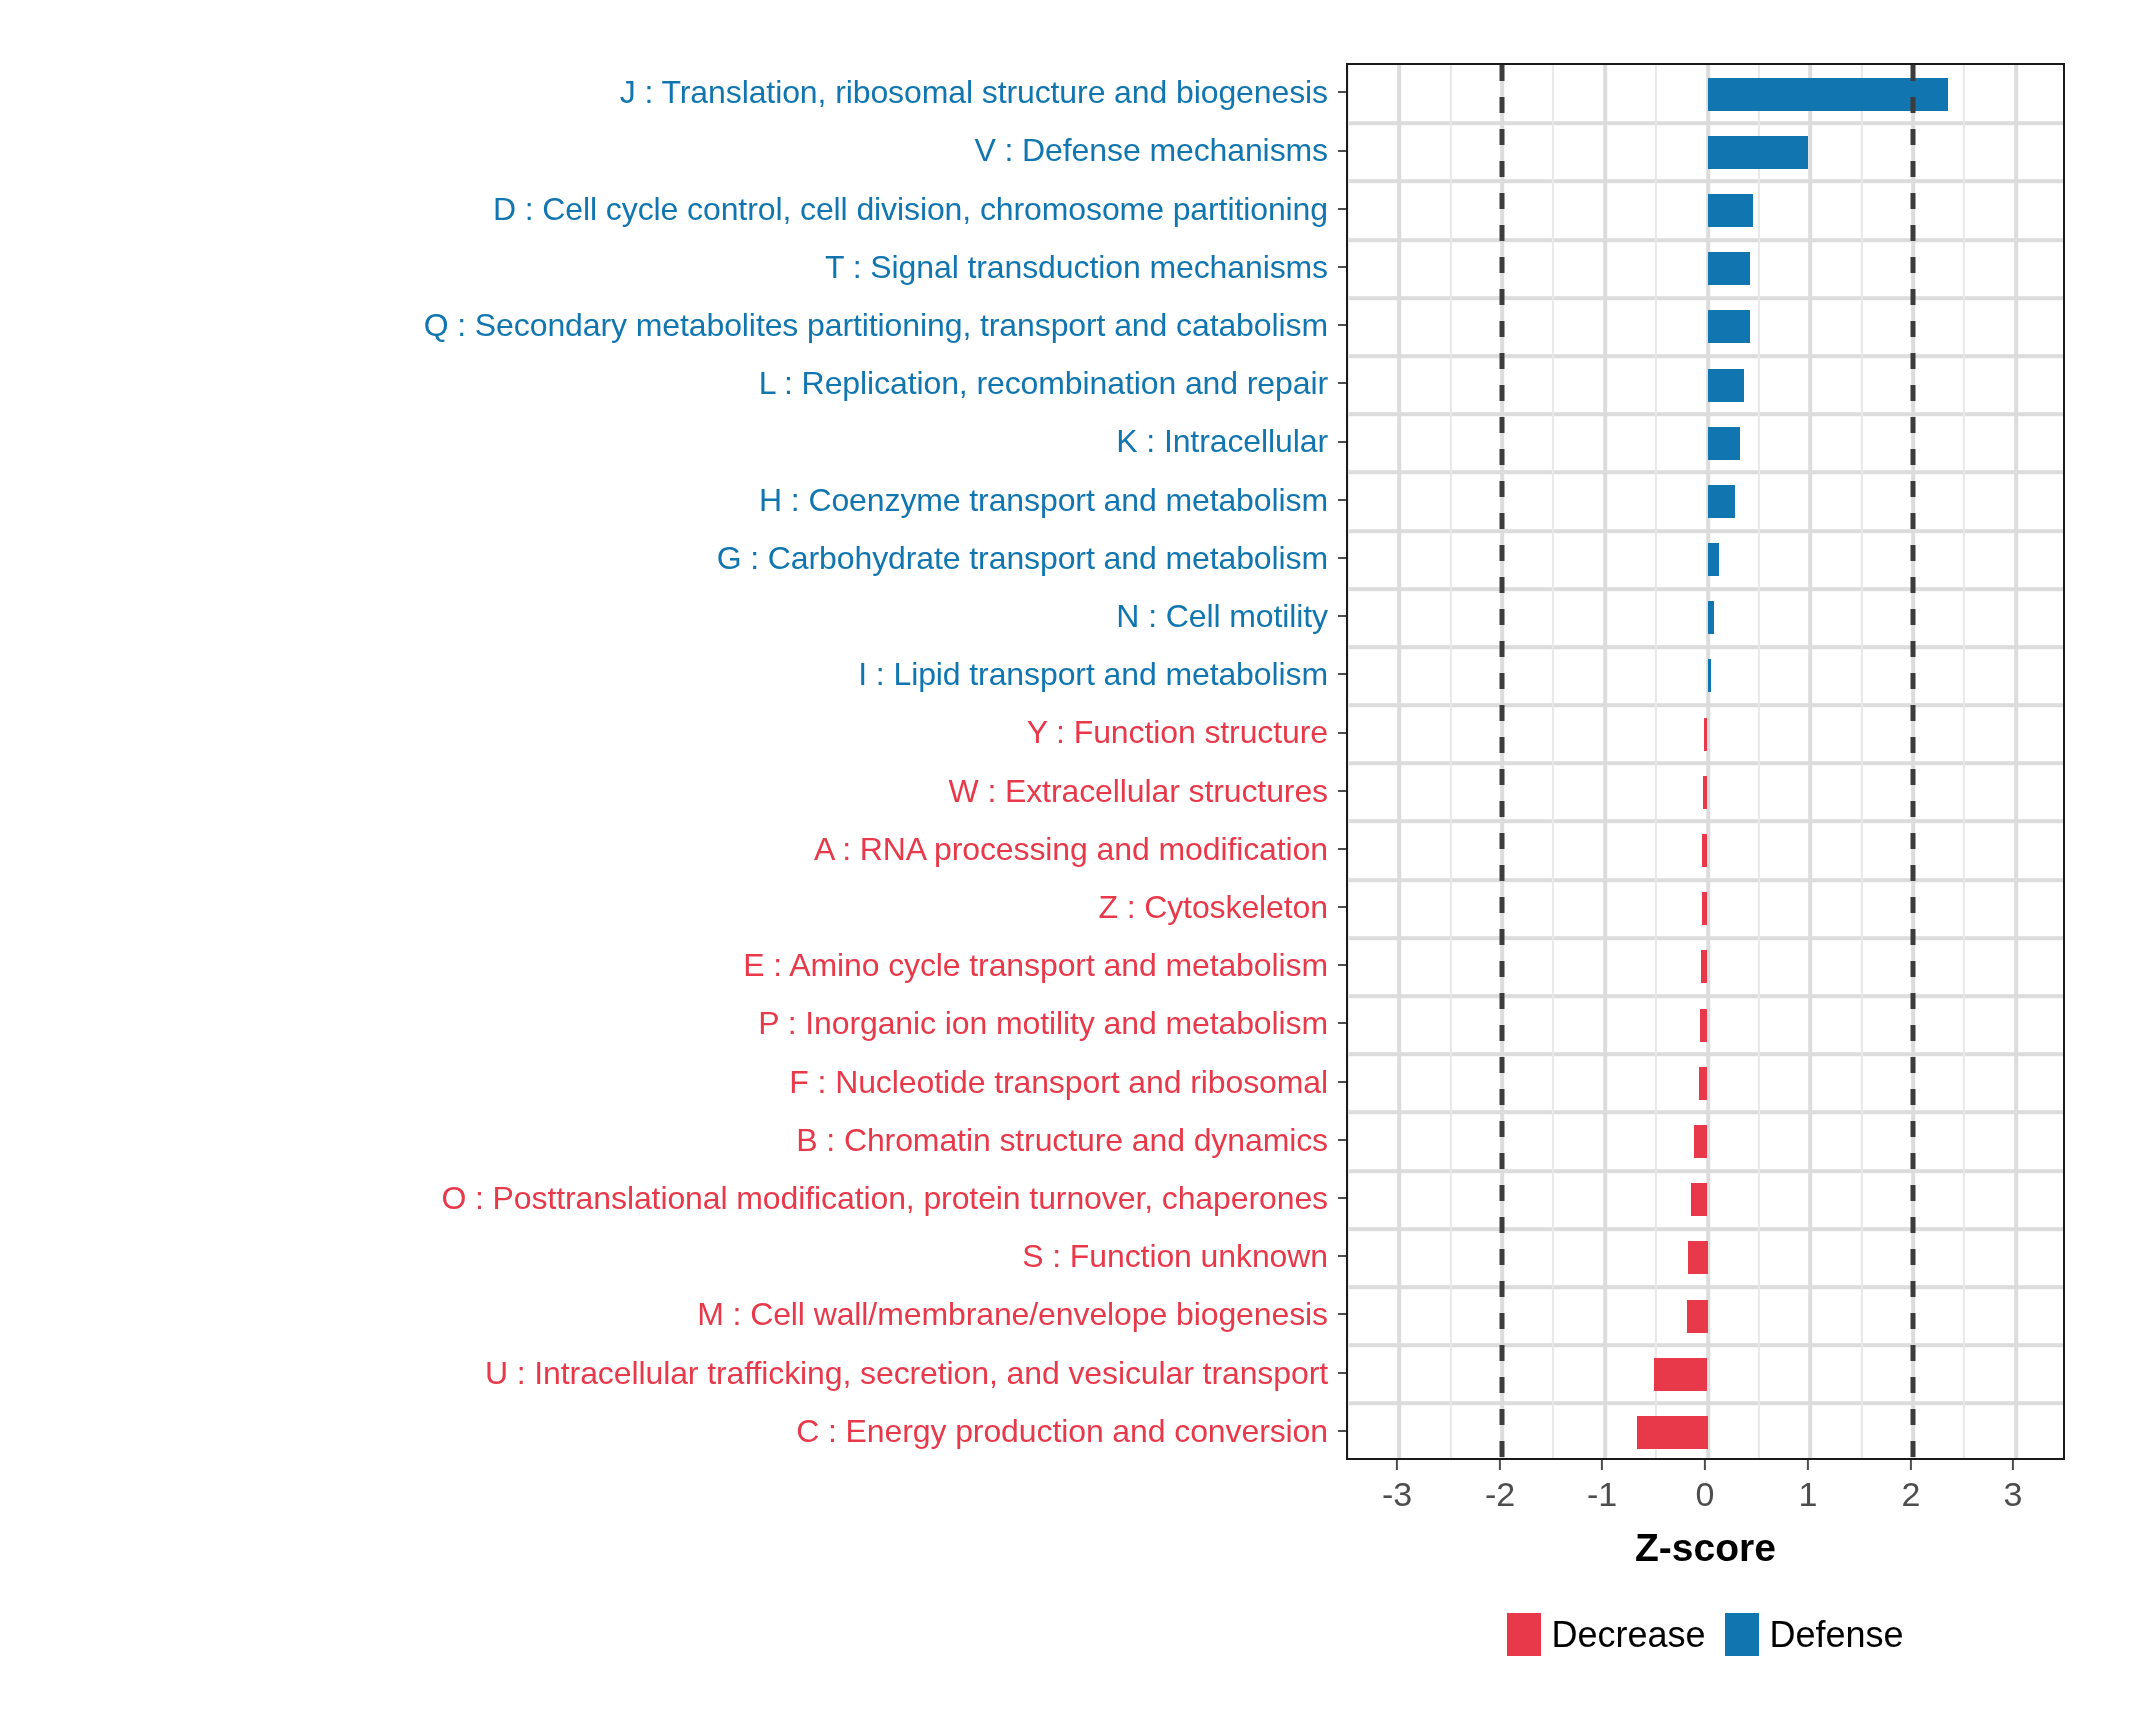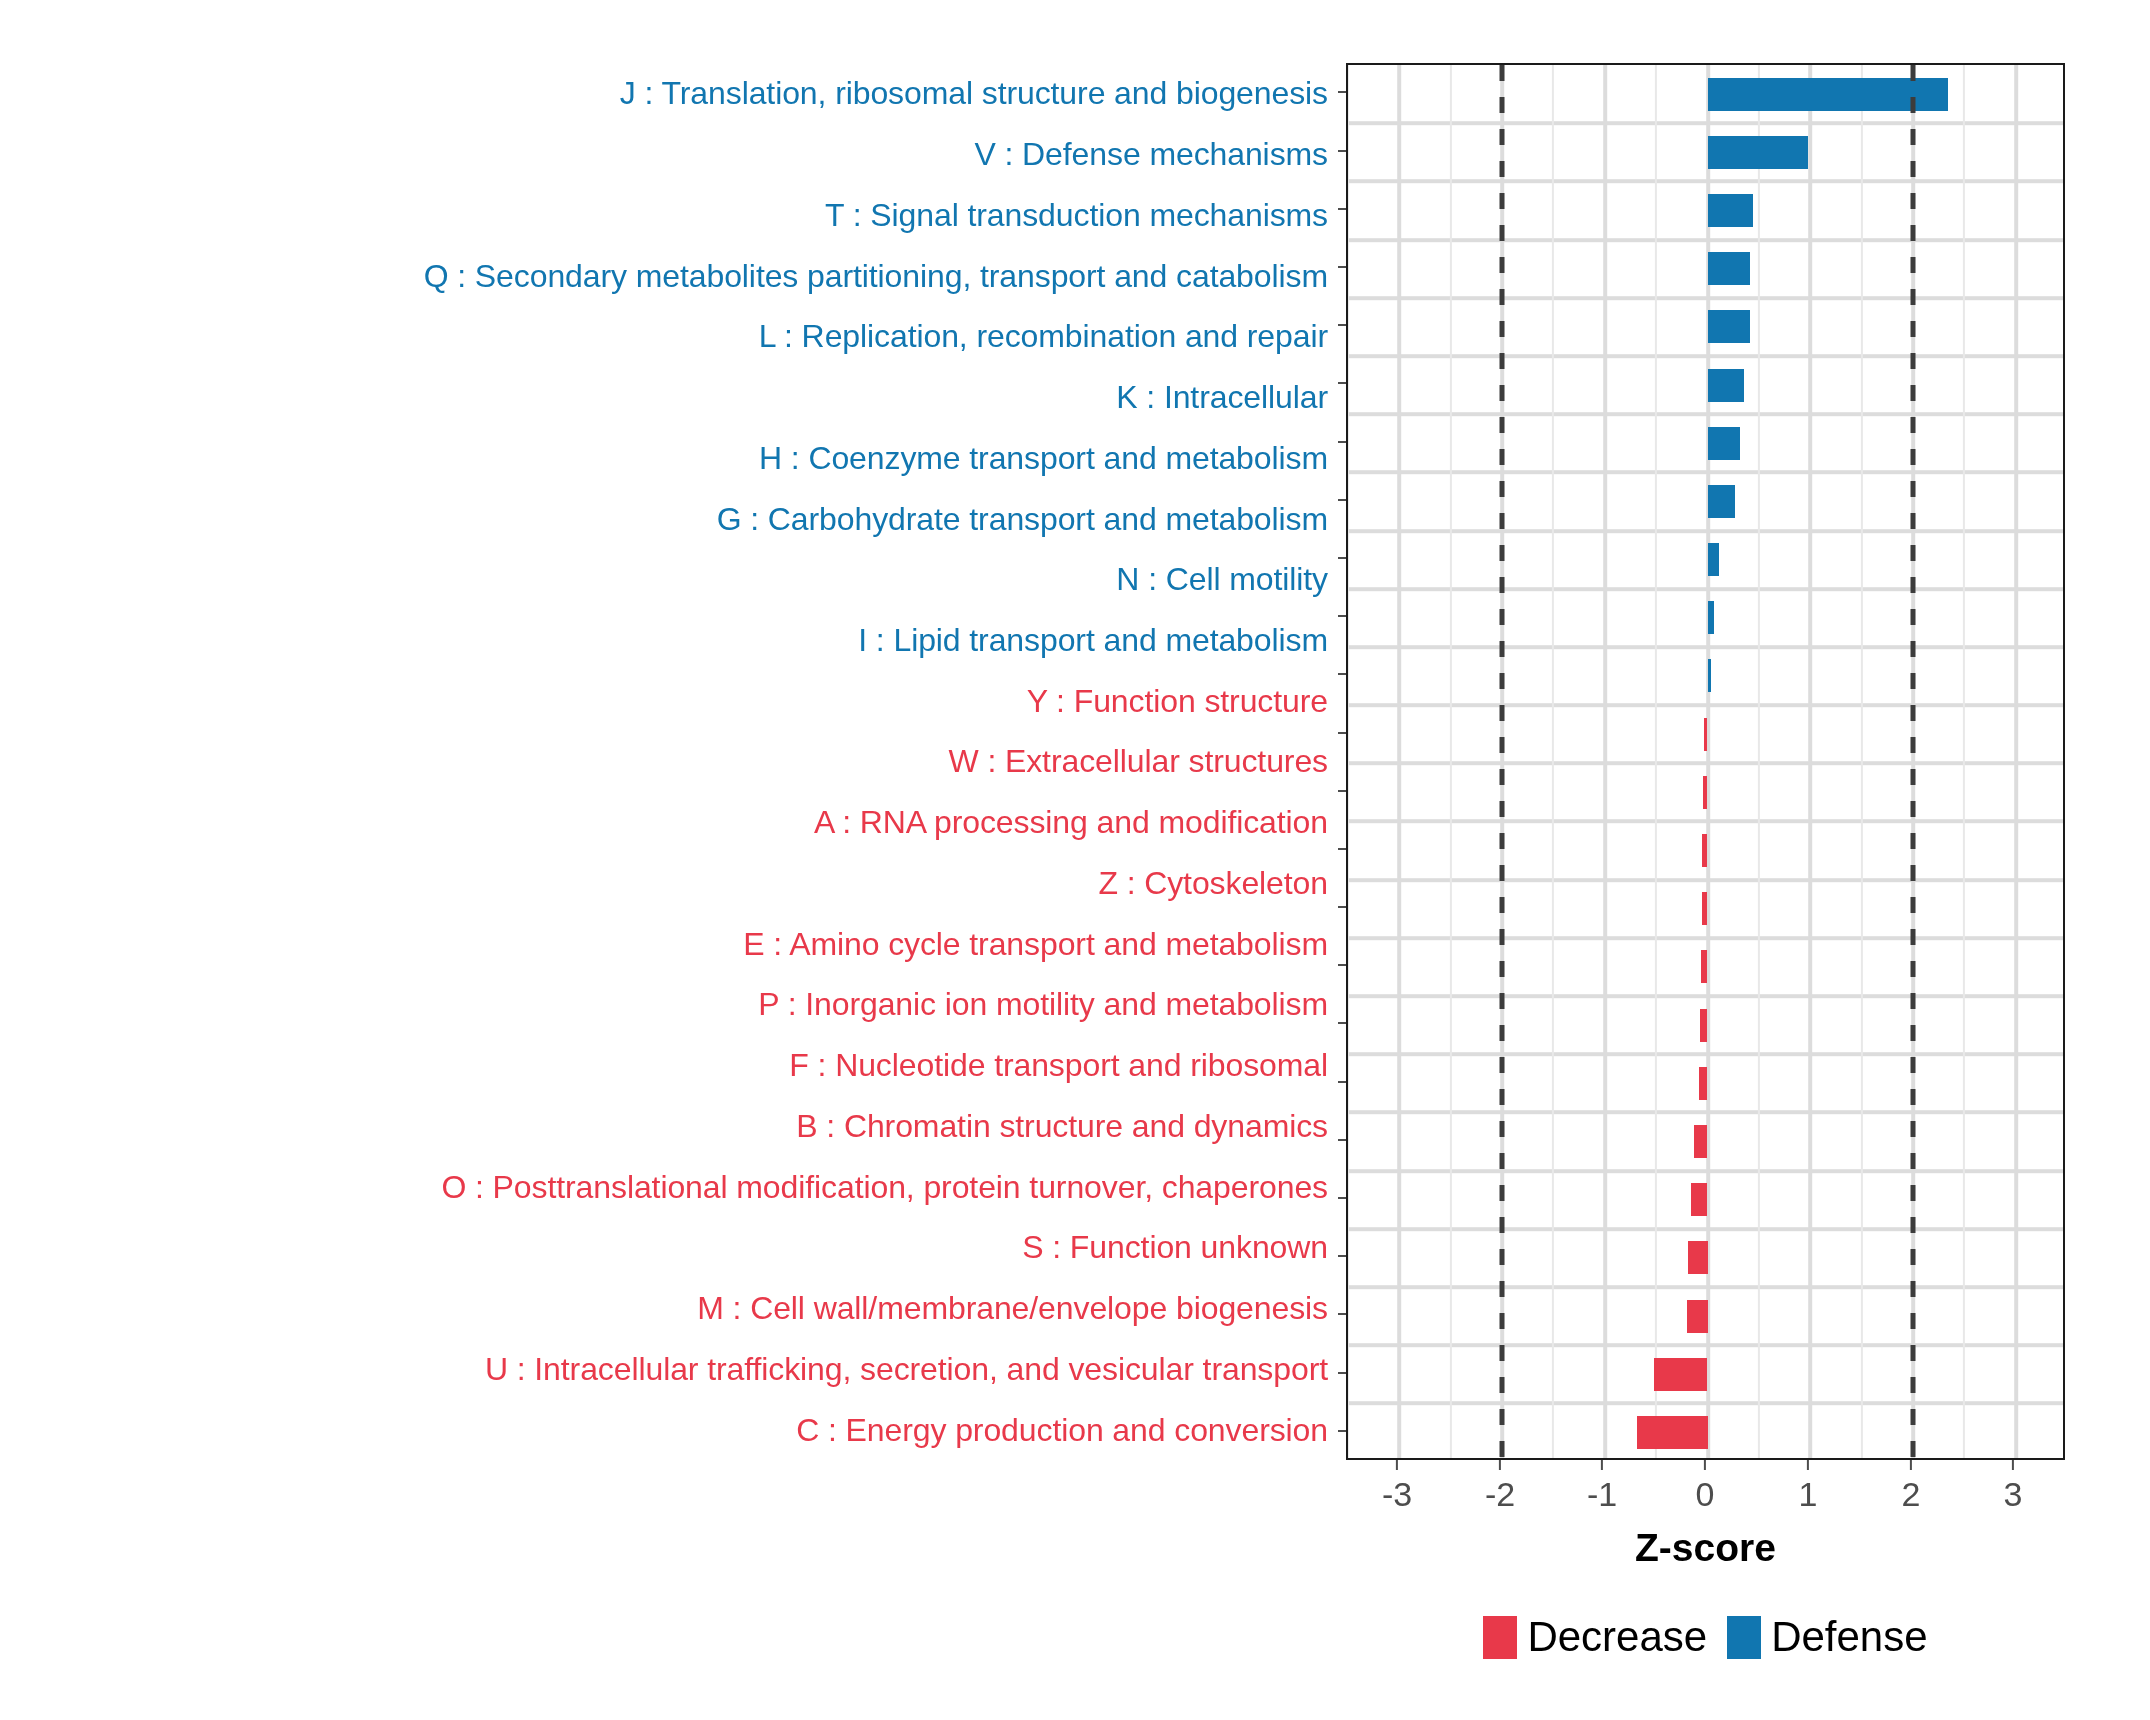--- a/index.html
+++ b/index.html
@@ -155,36 +155,39 @@
     display: flex;
     align-items: center;
     gap: 10px;
   }
   .legend-swatch {
     width: 34px;
     height: 43px;
     display: block;
   }
   .legend-label {
-    font-size: 42px;
+    font-size: 36px;
     color: #000000;
     white-space: nowrap;
   }
 </style>
 </head>
 <body>
 
 <div id="figure">
 
   <div id="ylabels">
       <div class="ylabel-row">
         <span class="ylabel-text up">J : Translation, ribosomal structure and biogenesis</span>
       </div>
       <div class="ylabel-row">
         <span class="ylabel-text up">V : Defense mechanisms</span>
+      </div>
+      <div class="ylabel-row">
+        <span class="ylabel-text up">D : Cell cycle control, cell division, chromosome partitioning</span>
       </div>
       <div class="ylabel-row">
         <span class="ylabel-text up">T : Signal transduction mechanisms</span>
       </div>
       <div class="ylabel-row">
         <span class="ylabel-text up">Q : Secondary metabolites partitioning, transport and catabolism</span>
       </div>
       <div class="ylabel-row">
         <span class="ylabel-text up">L : Replication, recombination and repair</span>
       </div>

